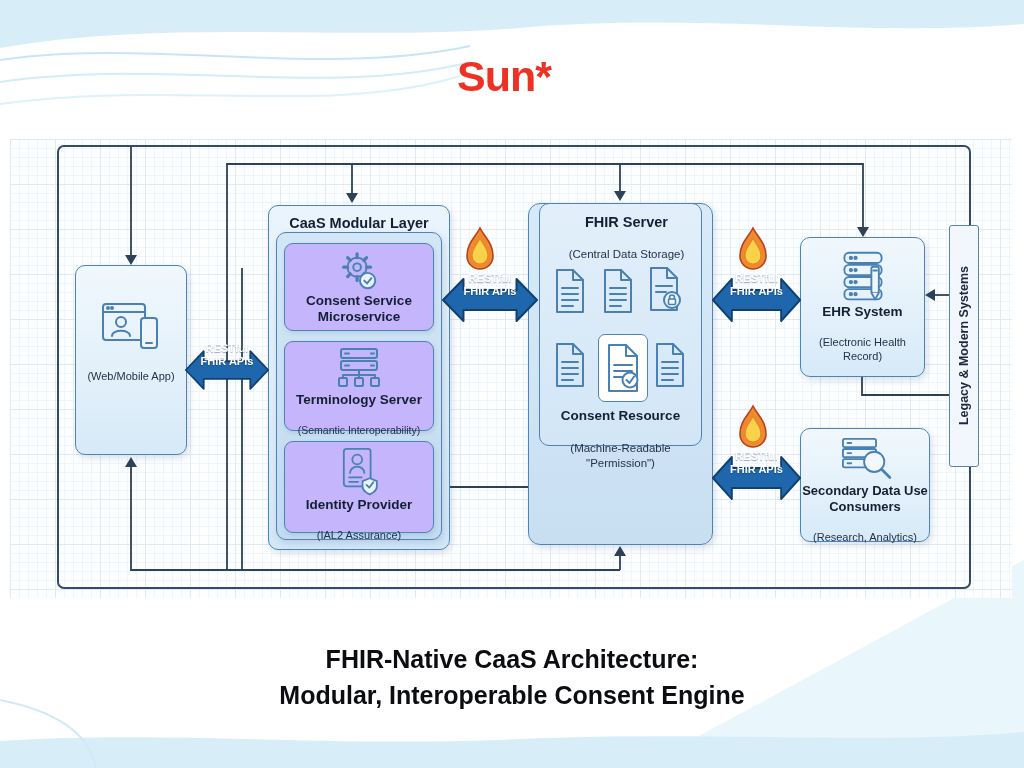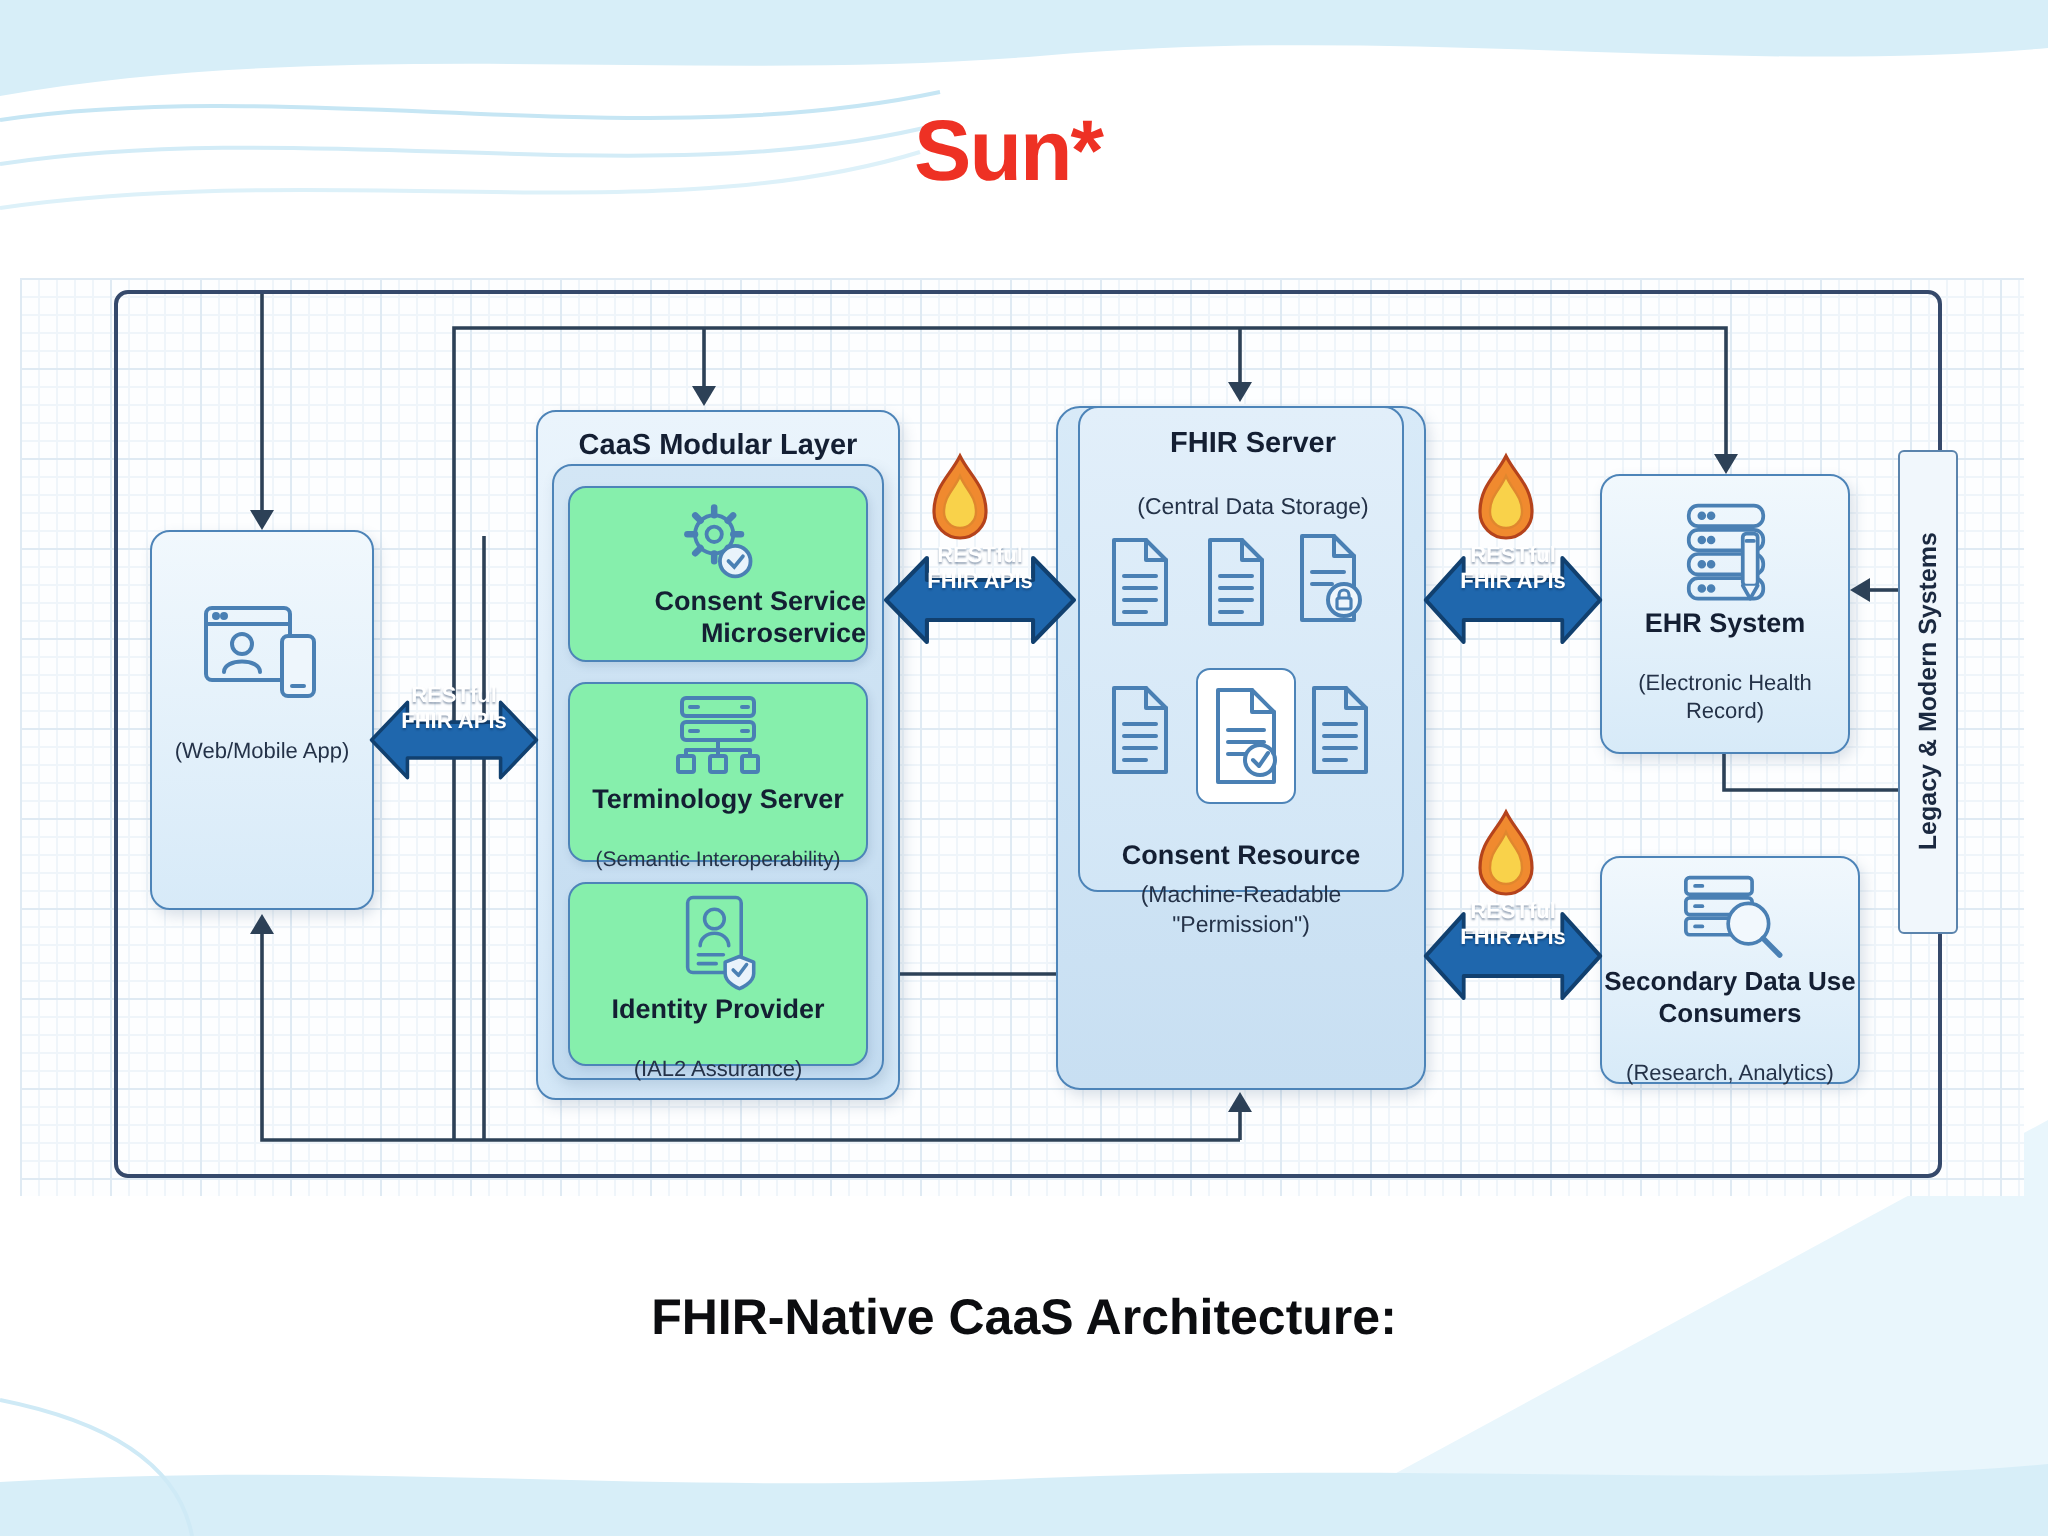--- a/index.html
+++ b/index.html
@@ -21,21 +21,21 @@
     border:2px solid #35496b;border-radius:7px;}
   .connectors{position:absolute;left:0;top:0;z-index:2;pointer-events:none;}
   
   .node{position:absolute;box-sizing:border-box;z-index:3;
     border:1.6px solid #4d84b8;border-radius:10px;
     background:linear-gradient(180deg,#f1f8fd 0%,#d7eaf8 100%);
     display:flex;flex-direction:column;align-items:center;text-align:center;
     box-shadow:2px 3px 7px rgba(55,90,130,.18);}
   .node .title{font-weight:bold;font-size:13.5px;color:#141f33;line-height:1.22;}
   .node .subtitle{font-size:11px;color:#243248;line-height:1.2;margin-top:16px;}
-  .sub-node{background:#86efac;border-radius:9px;box-shadow:1px 2px 4px rgba(55,90,130,.15);text-align:right;}
+  .sub-node{background:#c4b5fd;border-radius:9px;box-shadow:1px 2px 4px rgba(55,90,130,.15);}
   .icon-wrap{display:flex;align-items:center;justify-content:center;}
   
   .patient{left:75px;top:265px;width:112px;height:190px;padding-top:30px;}
   .patient .title{font-size:13.5px;margin-top:12px;}
   .caas{left:268px;top:205px;width:182px;height:345px;padding-top:9px;
     background:linear-gradient(180deg,#eaf4fc 0%,#d3e7f7 100%);}
   .caas-title{font-weight:bold;font-size:14.5px;color:#141f33;}
   .caas-inner{left:276px;top:232px;width:166px;height:308px;border-radius:10px;
     background:linear-gradient(180deg,#d3e6f5 0%,#c2dbf0 100%);}
   .consent-service{left:284px;top:243px;width:150px;height:88px;padding-top:5px;}
@@ -258,21 +258,21 @@
       <svg width="34" height="46" viewBox="0 0 34 46" fill="none" stroke="#4a80b4" stroke-width="2" stroke-linecap="round" stroke-linejoin="round">
         <path d="M4,2 H20 L30,12 V44 H4 Z"></path>
           <path d="M20,2 V12 H30"></path>
         <line x1="9" y1="20" x2="25" y2="20"></line>
           <line x1="9" y1="26" x2="25" y2="26"></line>
         <line x1="9" y1="32" x2="25" y2="32"></line>
           <line x1="9" y1="38" x2="20" y2="38"></line>
       </svg>
     </div>
 
-    <div class="consent-text title" style="top:204px;font-size:13.5px;margin-top:12px;">Consent Resource</div>
+    <div class="consent-text title" style="top:204px;font-size:13.5px;">Consent Resource</div>
     <div class="consent-text subtitle" style="top:222px;">(Machine-Readable</div>
     <div class="consent-text subtitle" style="top:237px;">"Permission")</div>
   </div>
 
   <div class="node ehr">
     <div class="icon-wrap">
       <svg width="54" height="54" viewBox="0 0 56 58" fill="none" stroke="#4a80b4" stroke-width="2" stroke-linecap="round" stroke-linejoin="round">
         <rect x="8" y="3" width="40" height="11" rx="5"></rect>
         <rect x="8" y="16" width="40" height="11" rx="5"></rect>
         <rect x="8" y="29" width="40" height="11" rx="5"></rect>
@@ -366,15 +366,16 @@
       <polygon points="2,28 22,7 22,18 74,18 74,7 94,28 74,49 74,38 22,38 22,49" fill="#1f67ad" stroke="#11406f" stroke-width="2" stroke-linejoin="round"></polygon>
     </svg>
     <div class="api-label">
       <span>RESTful</span>
         <span>FHIR APIs</span>
     </div>
   </div>
 
   <div class="caption">
     <div>FHIR-Native CaaS Architecture:</div>
+    <div>Modular, Interoperable Consent Engine</div>
   </div>
 
 </div>
 
 </body></html>

